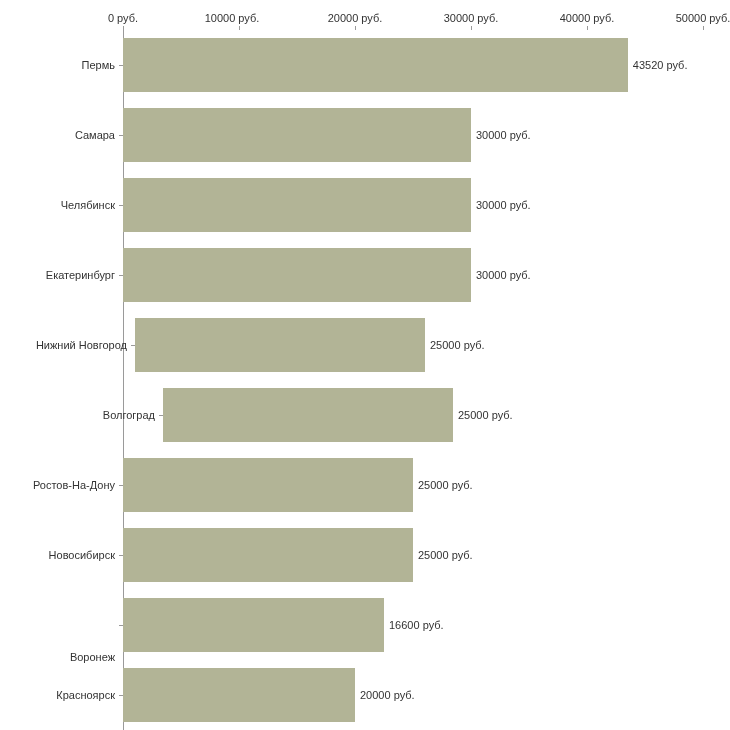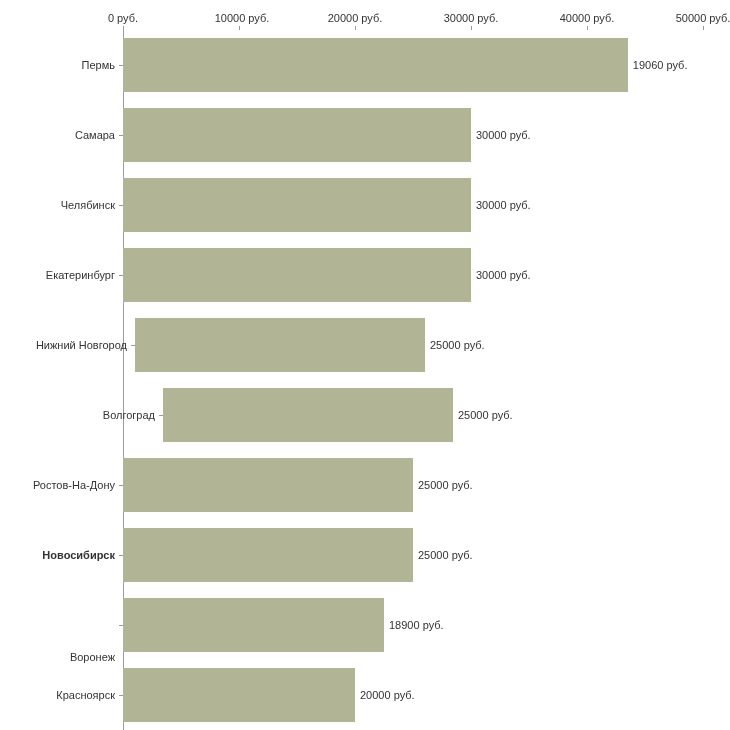--- a/index.html
+++ b/index.html
@@ -94,38 +94,38 @@
     padding-left: 5px;
   }
 </style>
 </head>
 <body>
 
 <div id="chart-root">
   <div class="axis-top" id="axis-top">
       <div class="tick-label" style="left: 123px; color: rgb(51, 51, 51);">0 руб.</div>
       <div class="tick-mark" style="left: 123px; background: rgb(154, 154, 154);"></div>
-      <div class="tick-label" style="left: 242px; color: rgb(51, 51, 51);">10000 руб.</div>
+      <div class="tick-label" style="left: 232px; color: rgb(51, 51, 51);">10000 руб.</div>
       <div class="tick-mark" style="left: 239px; background: rgb(154, 154, 154);"></div>
       <div class="tick-label" style="left: 355px; color: rgb(51, 51, 51);">20000 руб.</div>
       <div class="tick-mark" style="left: 355px; background: rgb(154, 154, 154);"></div>
       <div class="tick-label" style="left: 471px; color: rgb(51, 51, 51);">30000 руб.</div>
       <div class="tick-mark" style="left: 471px; background: rgb(154, 154, 154);"></div>
       <div class="tick-label" style="left: 587px; color: rgb(51, 51, 51);">40000 руб.</div>
       <div class="tick-mark" style="left: 587px; background: rgb(154, 154, 154);"></div>
       <div class="tick-label" style="left: 703px; color: rgb(51, 51, 51);">50000 руб.</div>
       <div class="tick-mark" style="left: 703px; background: rgb(154, 154, 154);"></div>
     </div>
   <div class="plot-area" id="plot-area">
     <div class="axis-line" id="axis-line" style="left: 123px; background: rgb(154, 154, 154);"></div>
   <div class="bar-row" style="top: 0px;">
         <div class="cat-label" style="right: 607px; color: rgb(51, 51, 51);">Пермь</div>
         <div class="cat-tick" style="left: 119px; background: rgb(154, 154, 154);"></div>
         <div class="bar" style="left: 123px; width: 504.832px; background: rgb(178, 180, 150);"></div>
-        <div class="bar-value" style="left: 627.832px; color: rgb(51, 51, 51);">19060 руб.</div>
+        <div class="bar-value" style="left: 627.832px; color: rgb(51, 51, 51);">43520 руб.</div>
       </div>
       <div class="bar-row" style="top: 70px;">
         <div class="cat-label" style="right: 607px; color: rgb(51, 51, 51);">Самара</div>
         <div class="cat-tick" style="left: 119px; background: rgb(154, 154, 154);"></div>
         <div class="bar" style="left: 123px; width: 348px; background: rgb(178, 180, 150);"></div>
         <div class="bar-value" style="left: 471px; color: rgb(51, 51, 51);">30000 руб.</div>
       </div>
       <div class="bar-row" style="top: 140px;">
         <div class="cat-label" style="right: 607px; color: rgb(51, 51, 51);">Челябинск</div>
         <div class="cat-tick" style="left: 119px; background: rgb(154, 154, 154);"></div>
@@ -150,30 +150,30 @@
         <div class="bar" style="left: 123px; width: 290px; background: rgb(178, 180, 150);"></div>
         <div class="bar-value" style="left: 413px; color: rgb(51, 51, 51);">25000 руб.</div>
       </div>
       <div class="bar-row" style="top: 420px;">
         <div class="cat-label" style="right: 607px; color: rgb(51, 51, 51);">Ростов-На-Дону</div>
         <div class="cat-tick" style="left: 119px; background: rgb(154, 154, 154);"></div>
         <div class="bar" style="left: 123px; width: 290px; background: rgb(178, 180, 150);"></div>
         <div class="bar-value" style="left: 413px; color: rgb(51, 51, 51);">25000 руб.</div>
       </div>
       <div class="bar-row" style="top: 490px;">
-        <div class="cat-label" style="right: 607px; color: rgb(51, 51, 51); font-weight: bold;">Новосибирск</div>
+        <div class="cat-label" style="right: 607px; color: rgb(51, 51, 51);">Новосибирск</div>
         <div class="cat-tick" style="left: 119px; background: rgb(154, 154, 154);"></div>
         <div class="bar" style="left: 123px; width: 290px; background: rgb(178, 180, 150);"></div>
         <div class="bar-value" style="left: 413px; color: rgb(51, 51, 51);">25000 руб.</div>
       </div>
       <div class="bar-row" style="top: 560px;">
         <div class="cat-label" style="right: 607px; color: rgb(51, 51, 51); margin-top: 32px;">Воронеж</div>
         <div class="cat-tick" style="left: 119px; background: rgb(154, 154, 154);"></div>
         <div class="bar" style="left: 123px; width: 261px; background: rgb(178, 180, 150);"></div>
-        <div class="bar-value" style="left: 384px; color: rgb(51, 51, 51);">18900 руб.</div>
+        <div class="bar-value" style="left: 384px; color: rgb(51, 51, 51);">16600 руб.</div>
       </div>
       <div class="bar-row" style="top: 630px;">
         <div class="cat-label" style="right: 607px; color: rgb(51, 51, 51);">Красноярск</div>
         <div class="cat-tick" style="left: 119px; background: rgb(154, 154, 154);"></div>
         <div class="bar" style="left: 123px; width: 232px; background: rgb(178, 180, 150);"></div>
         <div class="bar-value" style="left: 355px; color: rgb(51, 51, 51);">20000 руб.</div>
       </div>
     </div>
 </div>
 

